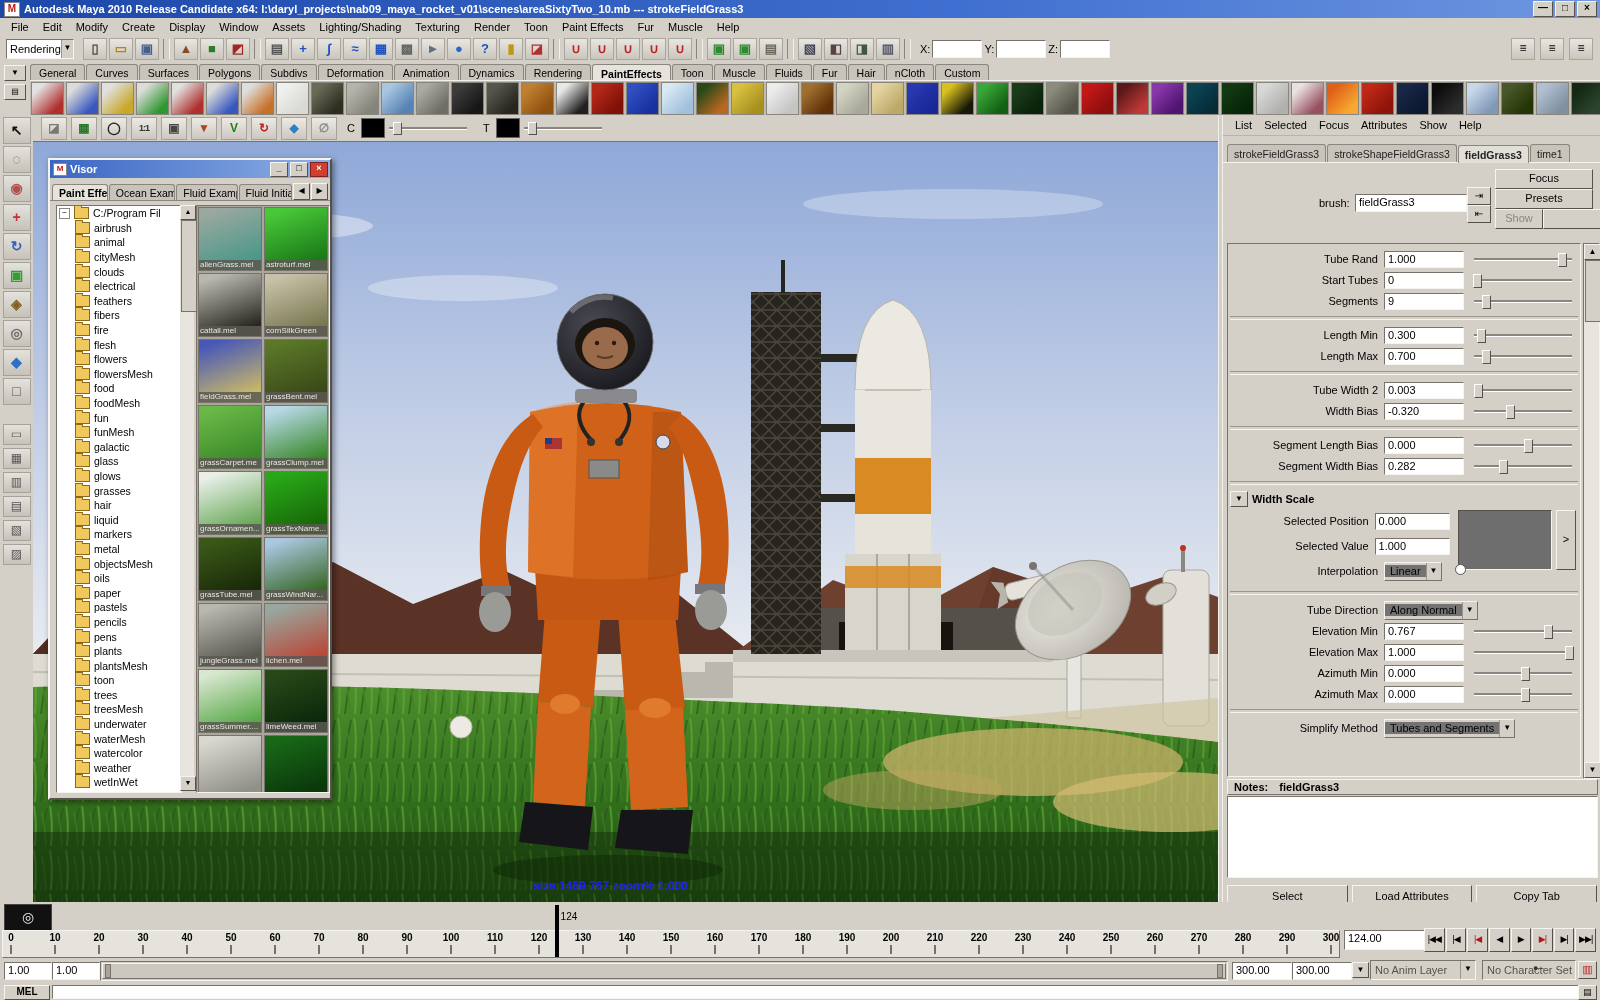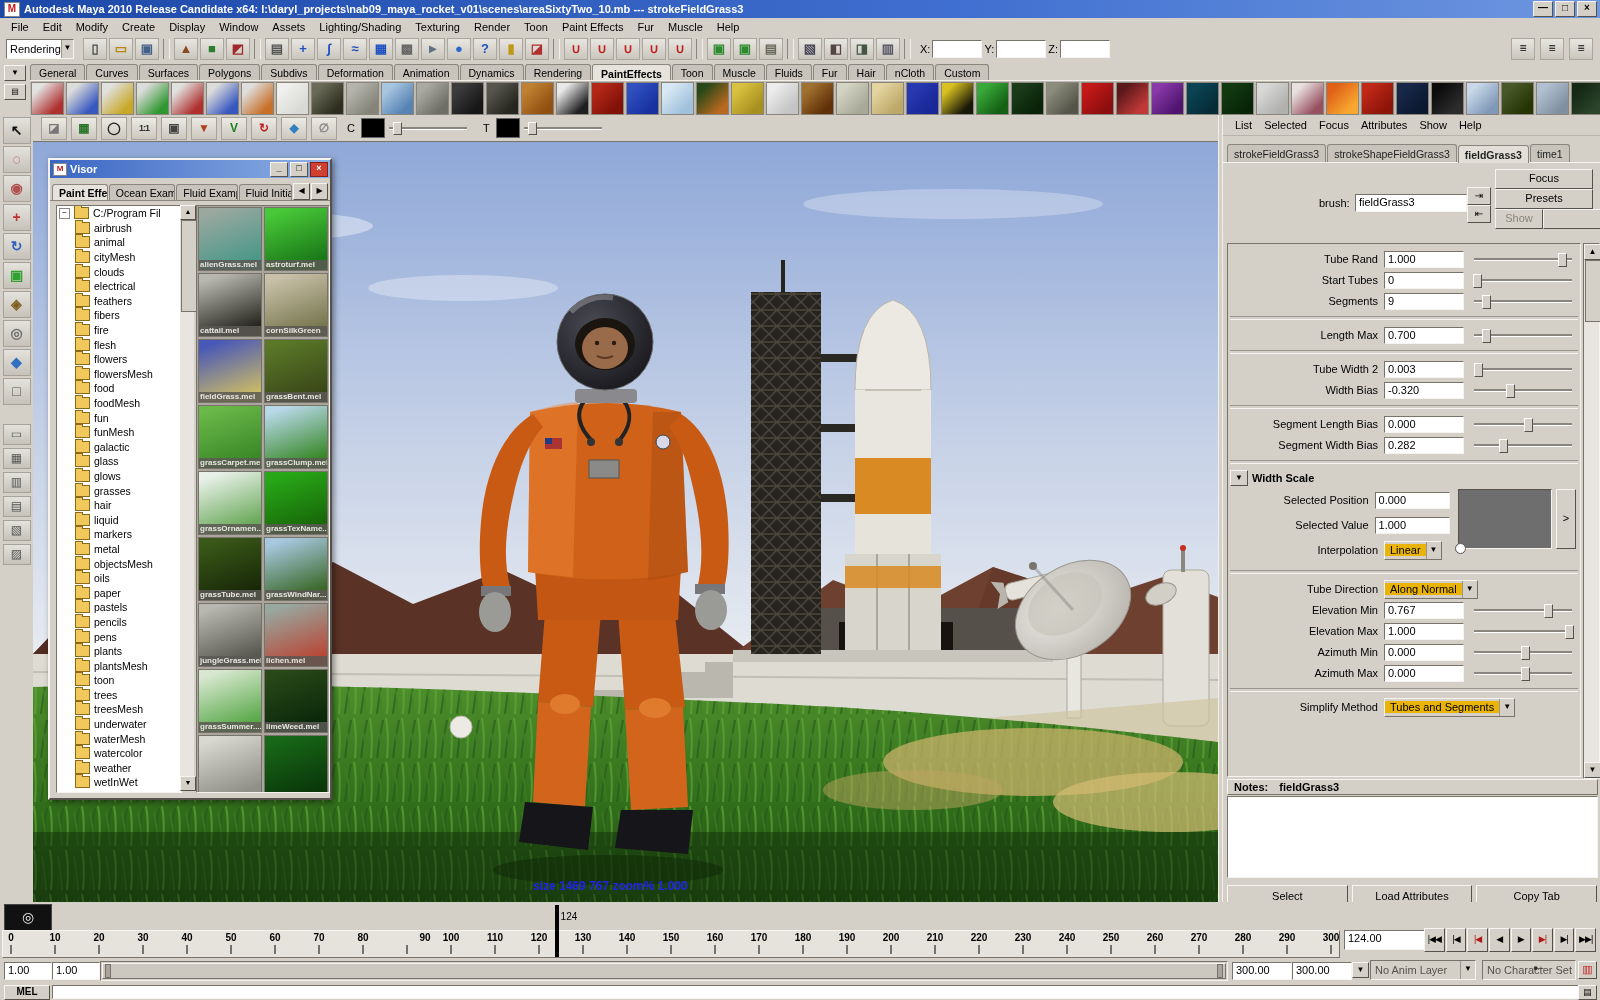--- a/index.html
+++ b/index.html
@@ -100,21 +100,21 @@
   .ae-field{width:72px;height:13px;}
   .ae-slider{position:relative;flex:1;height:16px;margin:0 8px 0 10px;}
   .ae-slider .trk{position:absolute;left:0;right:0;top:7px;height:2px;background:#8a867e;border-bottom:1px solid #fff;}
   .ae-slider .hnd{position:absolute;top:2px;width:7px;height:12px;background:#d4d0c8;
     border:1px solid;border-color:#fff #55524c #55524c #fff;}
   .ae-sep{height:2px;margin:5px 2px;border-top:1px solid #9a968e;border-bottom:1px solid #f6f4f0;}
   .sec-head{display:flex;align-items:center;height:18px;margin:2px 0;}
   .sec-head .col{width:16px;height:14px;margin:0 4px 0 2px;font-size:8px;line-height:13px;}
   .sec-head b{font-size:11px;}
   .dd{display:inline-flex;align-items:center;height:17px;background:#d4d0c8;}
-  .dd .v{padding:0 5px;background:#eab308;white-space:nowrap;}
+  .dd .v{padding:0 5px;background:#737373;white-space:nowrap;}
   #ae-notes-head{position:absolute;left:4px;top:664px;width:371px;height:16px;
     border:1px solid;border-color:#f6f4f0 #77736b #77736b #f6f4f0;padding:1px 6px;
     font-weight:bold;box-sizing:border-box;}
   #ae-notes{position:absolute;left:4px;top:681px;width:371px;height:82px;box-sizing:border-box;}
   #ae-footer{position:absolute;left:0px;top:770px;width:378px;height:24px;display:flex;gap:4px;padding:0 4px;box-sizing:border-box;}
   #ae-footer .btn{flex:1;height:21px;line-height:20px;}
   
   #visor{position:absolute;left:48px;top:158px;width:284px;height:642px;background:#d4d0c8;
     border:2px solid;border-color:#f6f4f0 #55524c #55524c #f6f4f0;box-shadow:2px 2px 6px rgba(0,0,0,.45);box-sizing:border-box;}
   #visor-title{height:18px;background:linear-gradient(90deg,#3a66c4,#8fb0e4);display:flex;align-items:center;}
@@ -136,21 +136,21 @@
     text-align:center;margin:0 2px;}
   .folder{width:13px;height:10px;background:#f0c85c;border:1px solid #8a6a18;position:relative;
     margin:0 4px 0 18px;flex:0 0 auto;}
   .folder:before{content:"";position:absolute;left:-1px;top:-3px;width:6px;height:2px;
     background:#f0c85c;border:1px solid #8a6a18;border-bottom:none;}
   .tree-root .folder{margin-left:2px;}
   #tree-scroll{position:absolute;left:130px;top:4px;width:14px;height:586px;background:#e8e5de;}
   #tree-scroll .sb{position:absolute;left:0;width:14px;height:13px;font-size:7px;line-height:12px;}
   #tree-scroll .thumb{position:absolute;left:0;top:14px;width:14px;height:90px;}
   #visor-thumbs{position:absolute;left:146px;top:4px;width:132px;height:586px;background:#aaa69e;
-    overflow:hidden;display:flex;flex-wrap:wrap;align-content:flex-start;font-weight:bold;}
+    overflow:hidden;display:flex;flex-wrap:wrap;align-content:flex-start;}
   .thumb{position:relative;width:62px;height:62px;margin:1px;border:1px solid #77736b;flex:0 0 auto;}
   .thumb .lbl{position:absolute;left:0;right:0;bottom:0;background:rgba(90,88,82,.85);color:#e8e6e0;
     font-size:8px;line-height:10px;padding:0 1px;white-space:nowrap;overflow:hidden;}
   
   #timeline-block{position:absolute;left:0;top:902px;width:1600px;height:56px;background:#d4d0c8;}
   #maya-corner-icon{position:absolute;left:4px;top:2px;width:46px;height:26px;background:#111;
     border:1px solid #444;color:#eee;text-align:center;line-height:24px;font-size:14px;}
   #ruler{position:absolute;left:2px;top:28px;width:1336px;height:26px;background:#e6e3dc;}
   #ruler-inner{position:absolute;left:8px;top:0;width:1320px;height:26px;}
   .tick-label{position:absolute;top:1px;transform:translateX(-50%);font-size:10px;font-weight:bold;}
@@ -567,20 +567,28 @@
         <div class="ae-row">
           <span class="ae-label">Segments</span>
           <span class="ae-field fld">9</span>
           <span class="ae-slider">
             <span class="trk"></span>
             <span class="hnd" style="left: calc(12% - 4px);"></span>
           </span>
         </div>
         <div class="ae-sep"></div>
         <div class="ae-row">
+          <span class="ae-label">Length Min</span>
+          <span class="ae-field fld">0.300</span>
+          <span class="ae-slider">
+            <span class="trk"></span>
+            <span class="hnd" style="left: calc(7% - 4px);"></span>
+          </span>
+        </div>
+        <div class="ae-row">
           <span class="ae-label">Length Max</span>
           <span class="ae-field fld">0.700</span>
           <span class="ae-slider">
             <span class="trk"></span>
             <span class="hnd" style="left: calc(12% - 4px);"></span>
           </span>
         </div>
         <div class="ae-sep"></div>
         <div class="ae-row">
           <span class="ae-label">Tube Width 2</span>
@@ -964,21 +972,21 @@
           <span class="tick-label" style="left: 13.3333%;">40</span>
           <span class="tick-mark" style="left: 13.3333%;"></span>
           <span class="tick-label" style="left: 16.6667%;">50</span>
           <span class="tick-mark" style="left: 16.6667%;"></span>
           <span class="tick-label" style="left: 20%;">60</span>
           <span class="tick-mark" style="left: 20%;"></span>
           <span class="tick-label" style="left: 23.3333%;">70</span>
           <span class="tick-mark" style="left: 23.3333%;"></span>
           <span class="tick-label" style="left: 26.6667%;">80</span>
           <span class="tick-mark" style="left: 26.6667%;"></span>
-          <span class="tick-label" style="left: 30%; margin-left: 18px;">90</span>
+          <span class="tick-label" style="left: 30%;">90</span>
           <span class="tick-mark" style="left: 30%;"></span>
           <span class="tick-label" style="left: 33.3333%;">100</span>
           <span class="tick-mark" style="left: 33.3333%;"></span>
           <span class="tick-label" style="left: 36.6667%;">110</span>
           <span class="tick-mark" style="left: 36.6667%;"></span>
           <span class="tick-label" style="left: 40%;">120</span>
           <span class="tick-mark" style="left: 40%;"></span>
           <span class="tick-label" style="left: 43.3333%;">130</span>
           <span class="tick-mark" style="left: 43.3333%;"></span>
           <span class="tick-label" style="left: 46.6667%;">140</span>

